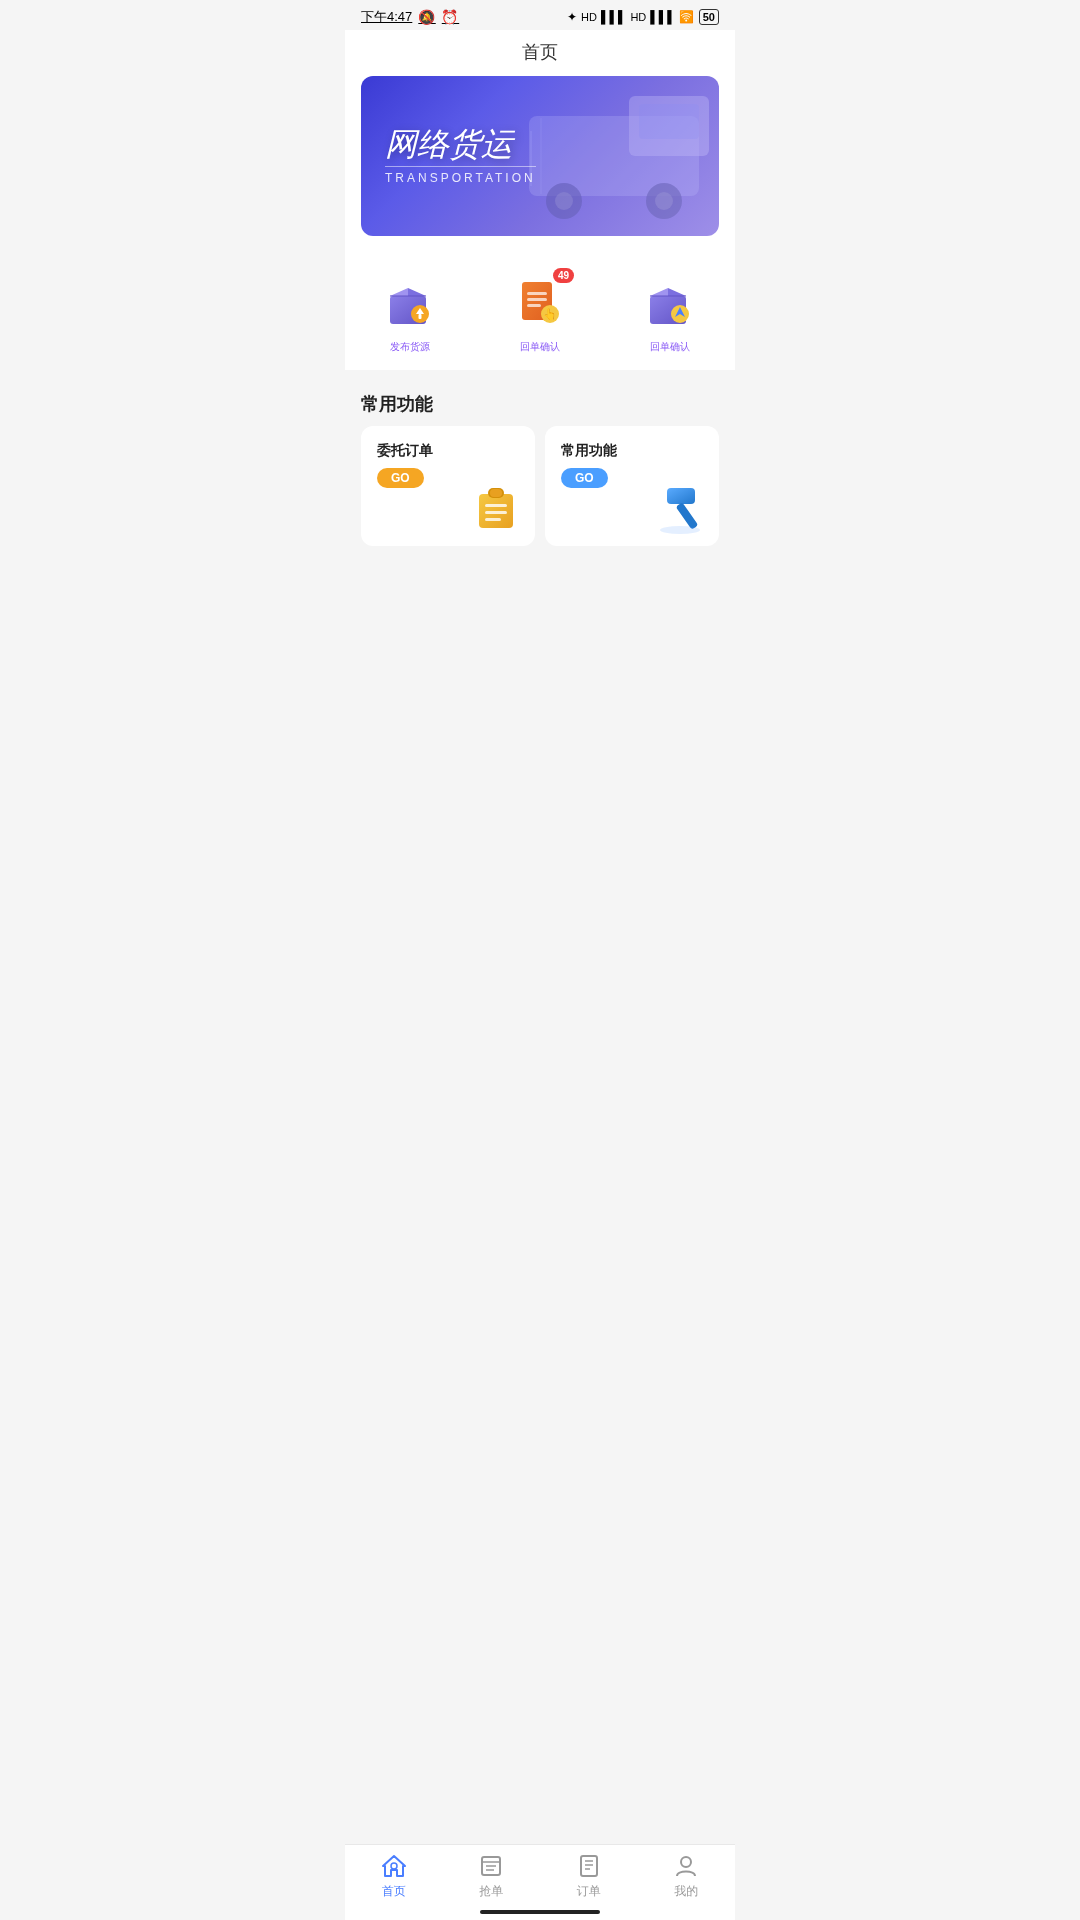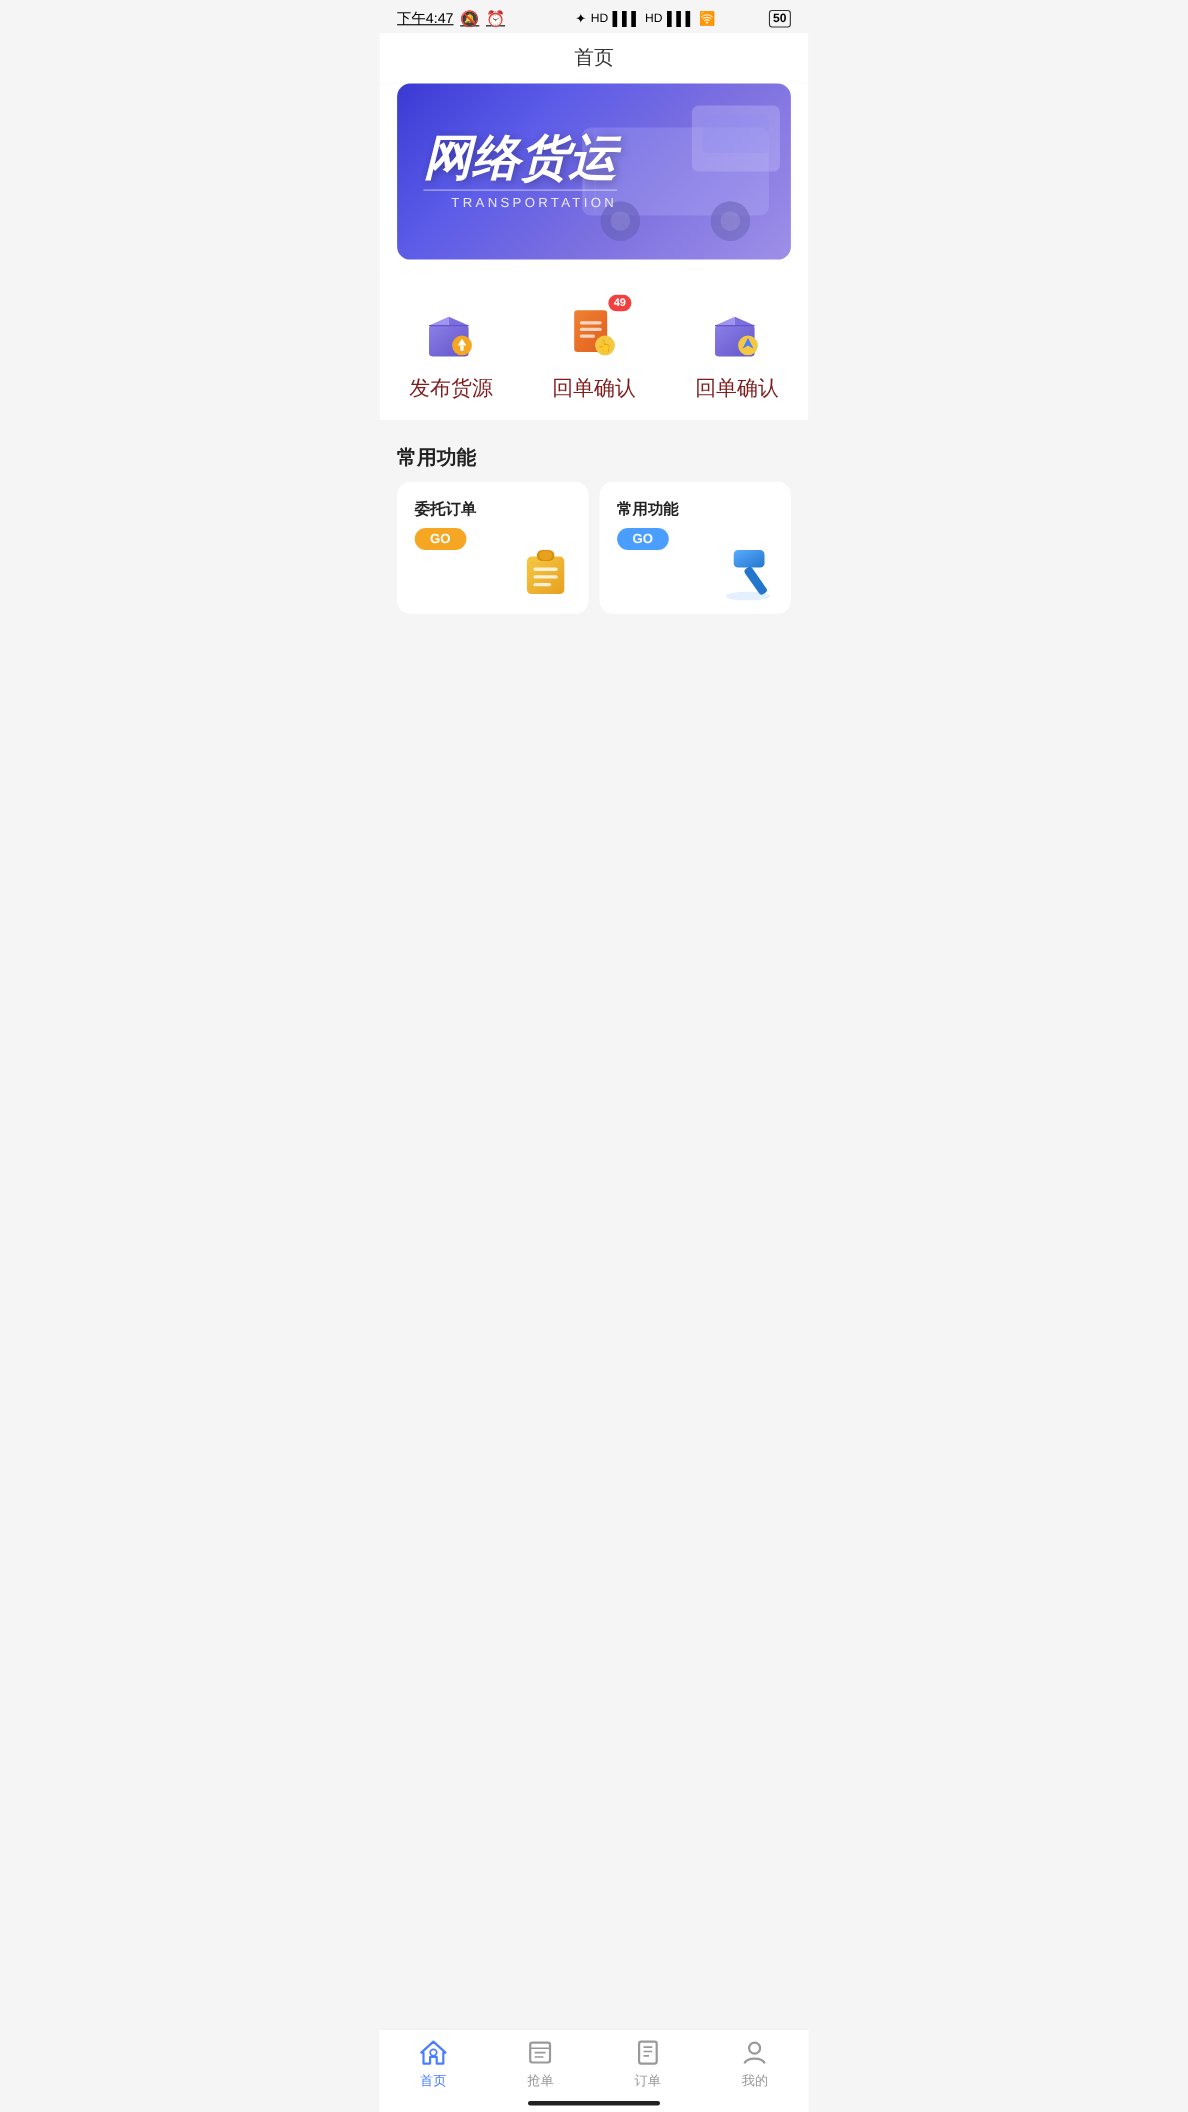--- a/index.html
+++ b/index.html
@@ -27,21 +27,20 @@
       font-weight: 500;
     }
     .status-left { display: flex; align-items: center; gap: 6px; text-decoration: underline; }
     .status-right { display: flex; align-items: center; gap: 4px; font-size: 12px; }
     .battery-box {
       border: 1.5px solid #333;
       border-radius: 3px;
       padding: 1px 3px;
       font-size: 11px;
       font-weight: 600;
-      margin-left: 44px;
     }
 
     
     .page-title {
       text-align: center;
       font-size: 18px;
       font-weight: 500;
       color: #333;
       padding: 10px 0 12px;
       background: #fff;
@@ -59,22 +58,22 @@
       align-items: center;
     }
     .banner-text {
       position: absolute;
       left: 24px;
       top: 50%;
       transform: translateY(-50%);
       z-index: 2;
     }
     .banner-main-text {
-      font-size: 44px;
-      font-weight: 700;
+      font-size: 32px;
+      font-weight: 400;
       color: #fff;
       font-style: italic;
       line-height: 1.1;
       text-shadow: 2px 2px 8px rgba(0,0,0,0.3);
     }
     .banner-sub-text {
       font-size: 12px;
       color: rgba(255,255,255,0.85);
       letter-spacing: 3px;
       margin-top: 4px;
@@ -123,22 +122,22 @@
       color: #fff;
       font-size: 10px;
       font-weight: 700;
       border-radius: 10px;
       padding: 2px 5px;
       min-width: 18px;
       text-align: center;
       z-index: 10;
     }
     .action-label {
-      font-size: 19px;
-      color: #7f1d1d;
+      font-size: 10px;
+      color: #8b5cf6;
     }
 
     
     .section-title {
       font-size: 18px;
       font-weight: 700;
       color: #222;
       padding: 16px 16px 10px;
       background: #f5f5f5;
     }

